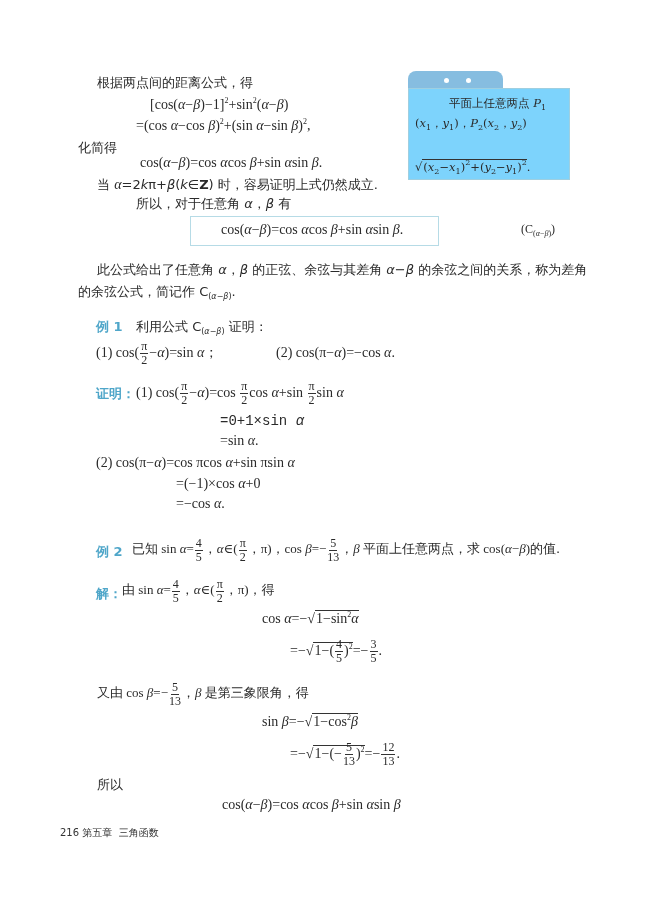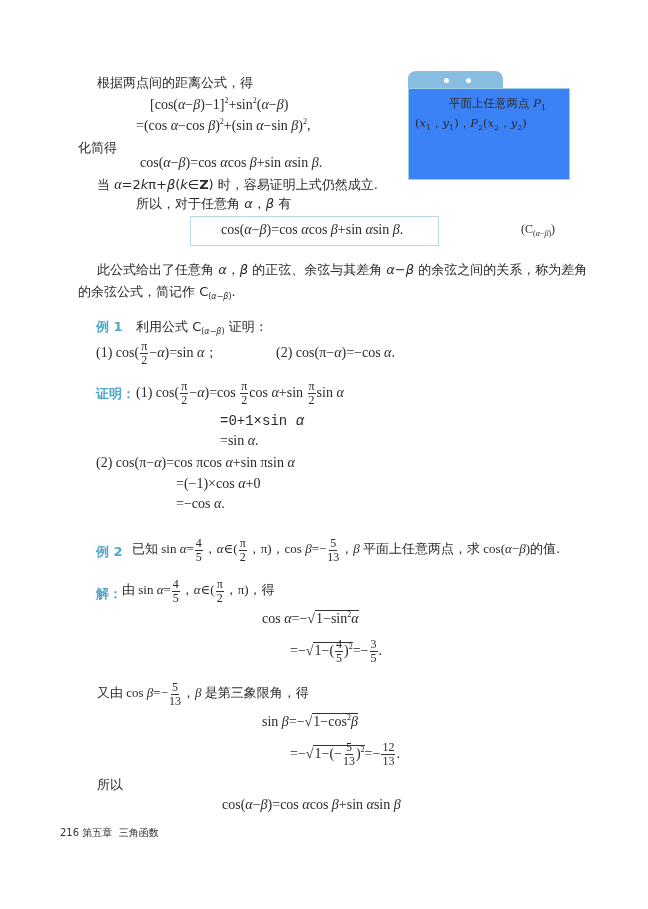--- a/index.html
+++ b/index.html
@@ -9,21 +9,21 @@
     .m { font-family: "Liberation Serif", "DejaVu Serif", serif; font-size: 14px; }
     .cn { font-family: "DejaVu Sans", "Liberation Sans", sans-serif; font-size: 13px; }
     i { font-style: italic; }
     .blue { color: #4fa6c9; font-weight: bold; }
     .frac { display: inline-flex; flex-direction: column; align-items: center; vertical-align: middle;
       font-size: 12px; line-height: 13px; margin: 0 1px; }
     .frac .num { border-bottom: 1px solid #333; padding: 0 1px; }
     .sub { font-size: 8px; vertical-align: -3px; }
     .sup { font-size: 8px; vertical-align: 6px; }
     .side-box { position: absolute; left: 408px; top: 88px; width: 160px; height: 90px;
-      border: 1px solid #9fcfe0; background: #3b82f6; }
+      border: 1px solid #9fcfe0; background: #7dd3fc; }
     .side-tab { position: absolute; left: 408px; top: 71px; width: 95px; height: 18px;
       background: #86bde0; border-radius: 8px 8px 0 0; }
     .dot { position: absolute; top: 7px; width: 5px; height: 5px; border-radius: 50%; background: #fff; }
     .side-text { position: absolute; font-family: "DejaVu Serif", serif; font-size: 11.5px; line-height: 20px; }
     .formula-box { position: absolute; left: 190px; top: 216px; width: 247px; height: 28px;
       border: 1.5px solid #b6dbe6; }
     .sqrt { border-top: 1px solid #333; padding-left: 1px; }
     .footer { position: absolute; left: 60px; top: 826px; font-family: "DejaVu Sans", sans-serif; font-size: 10px; color: #333; }
   </style>
 </head>
@@ -37,20 +37,21 @@
 <div class="abs cn" style="left:97px;top:176px;">当 <i class="m">α</i>=2<i>k</i>π+<i>β</i>(<i>k</i>∈<b>Z</b>) 时，容易证明上式仍然成立.</div>
 <div class="abs cn" style="left:97px;top:195px;margin-left:39px;">所以，对于任意角 <i>α</i>，<i>β</i> 有</div>
 
 <div class="side-tab">
   <span class="dot" style="left:36px;"></span>
   <span class="dot" style="left:58px;"></span>
 </div>
 <div class="side-box">
   <div class="side-text" style="left:40px;top:4px;">平面上任意两点 <i>P</i><span class="sub">1</span></div>
   <div class="side-text" style="left:6px;top:24px;">(<i>x</i><span class="sub">1</span>，<i>y</i><span class="sub">1</span>)，<i>P</i><span class="sub">2</span>(<i>x</i><span class="sub">2</span>，<i>y</i><span class="sub">2</span>)</div>
+  <div class="side-text" style="left:6px;top:64px;">√<span class="sqrt">(<i>x</i><span class="sub">2</span>−<i>x</i><span class="sub">1</span>)<span class="sup">2</span>+(<i>y</i><span class="sub">2</span>−<i>y</i><span class="sub">1</span>)<span class="sup">2</span></span>.</div>
 </div>
 
 <div class="formula-box">
   <div class="abs m" style="left:30px;top:5px;">cos(<i>α</i>−<i>β</i>)=cos <i>α</i>cos <i>β</i>+sin <i>α</i>sin <i>β</i>.</div>
 </div>
 <div class="abs m" style="left:521px;top:222px;font-size:12px;">(C<span class="sub">(<i>α</i>−<i>β</i>)</span>)</div>
 
 <div class="abs cn" style="left:97px;top:261px;">此公式给出了任意角 <i>α</i>，<i>β</i> 的正弦、余弦与其差角 <i>α</i>−<i>β</i> 的余弦之间的关系，称为差角</div>
 <div class="abs cn" style="left:78px;top:283px;">的余弦公式，简记作 C<span class="sub">(<i>α</i>−<i>β</i>)</span>.</div>
 

